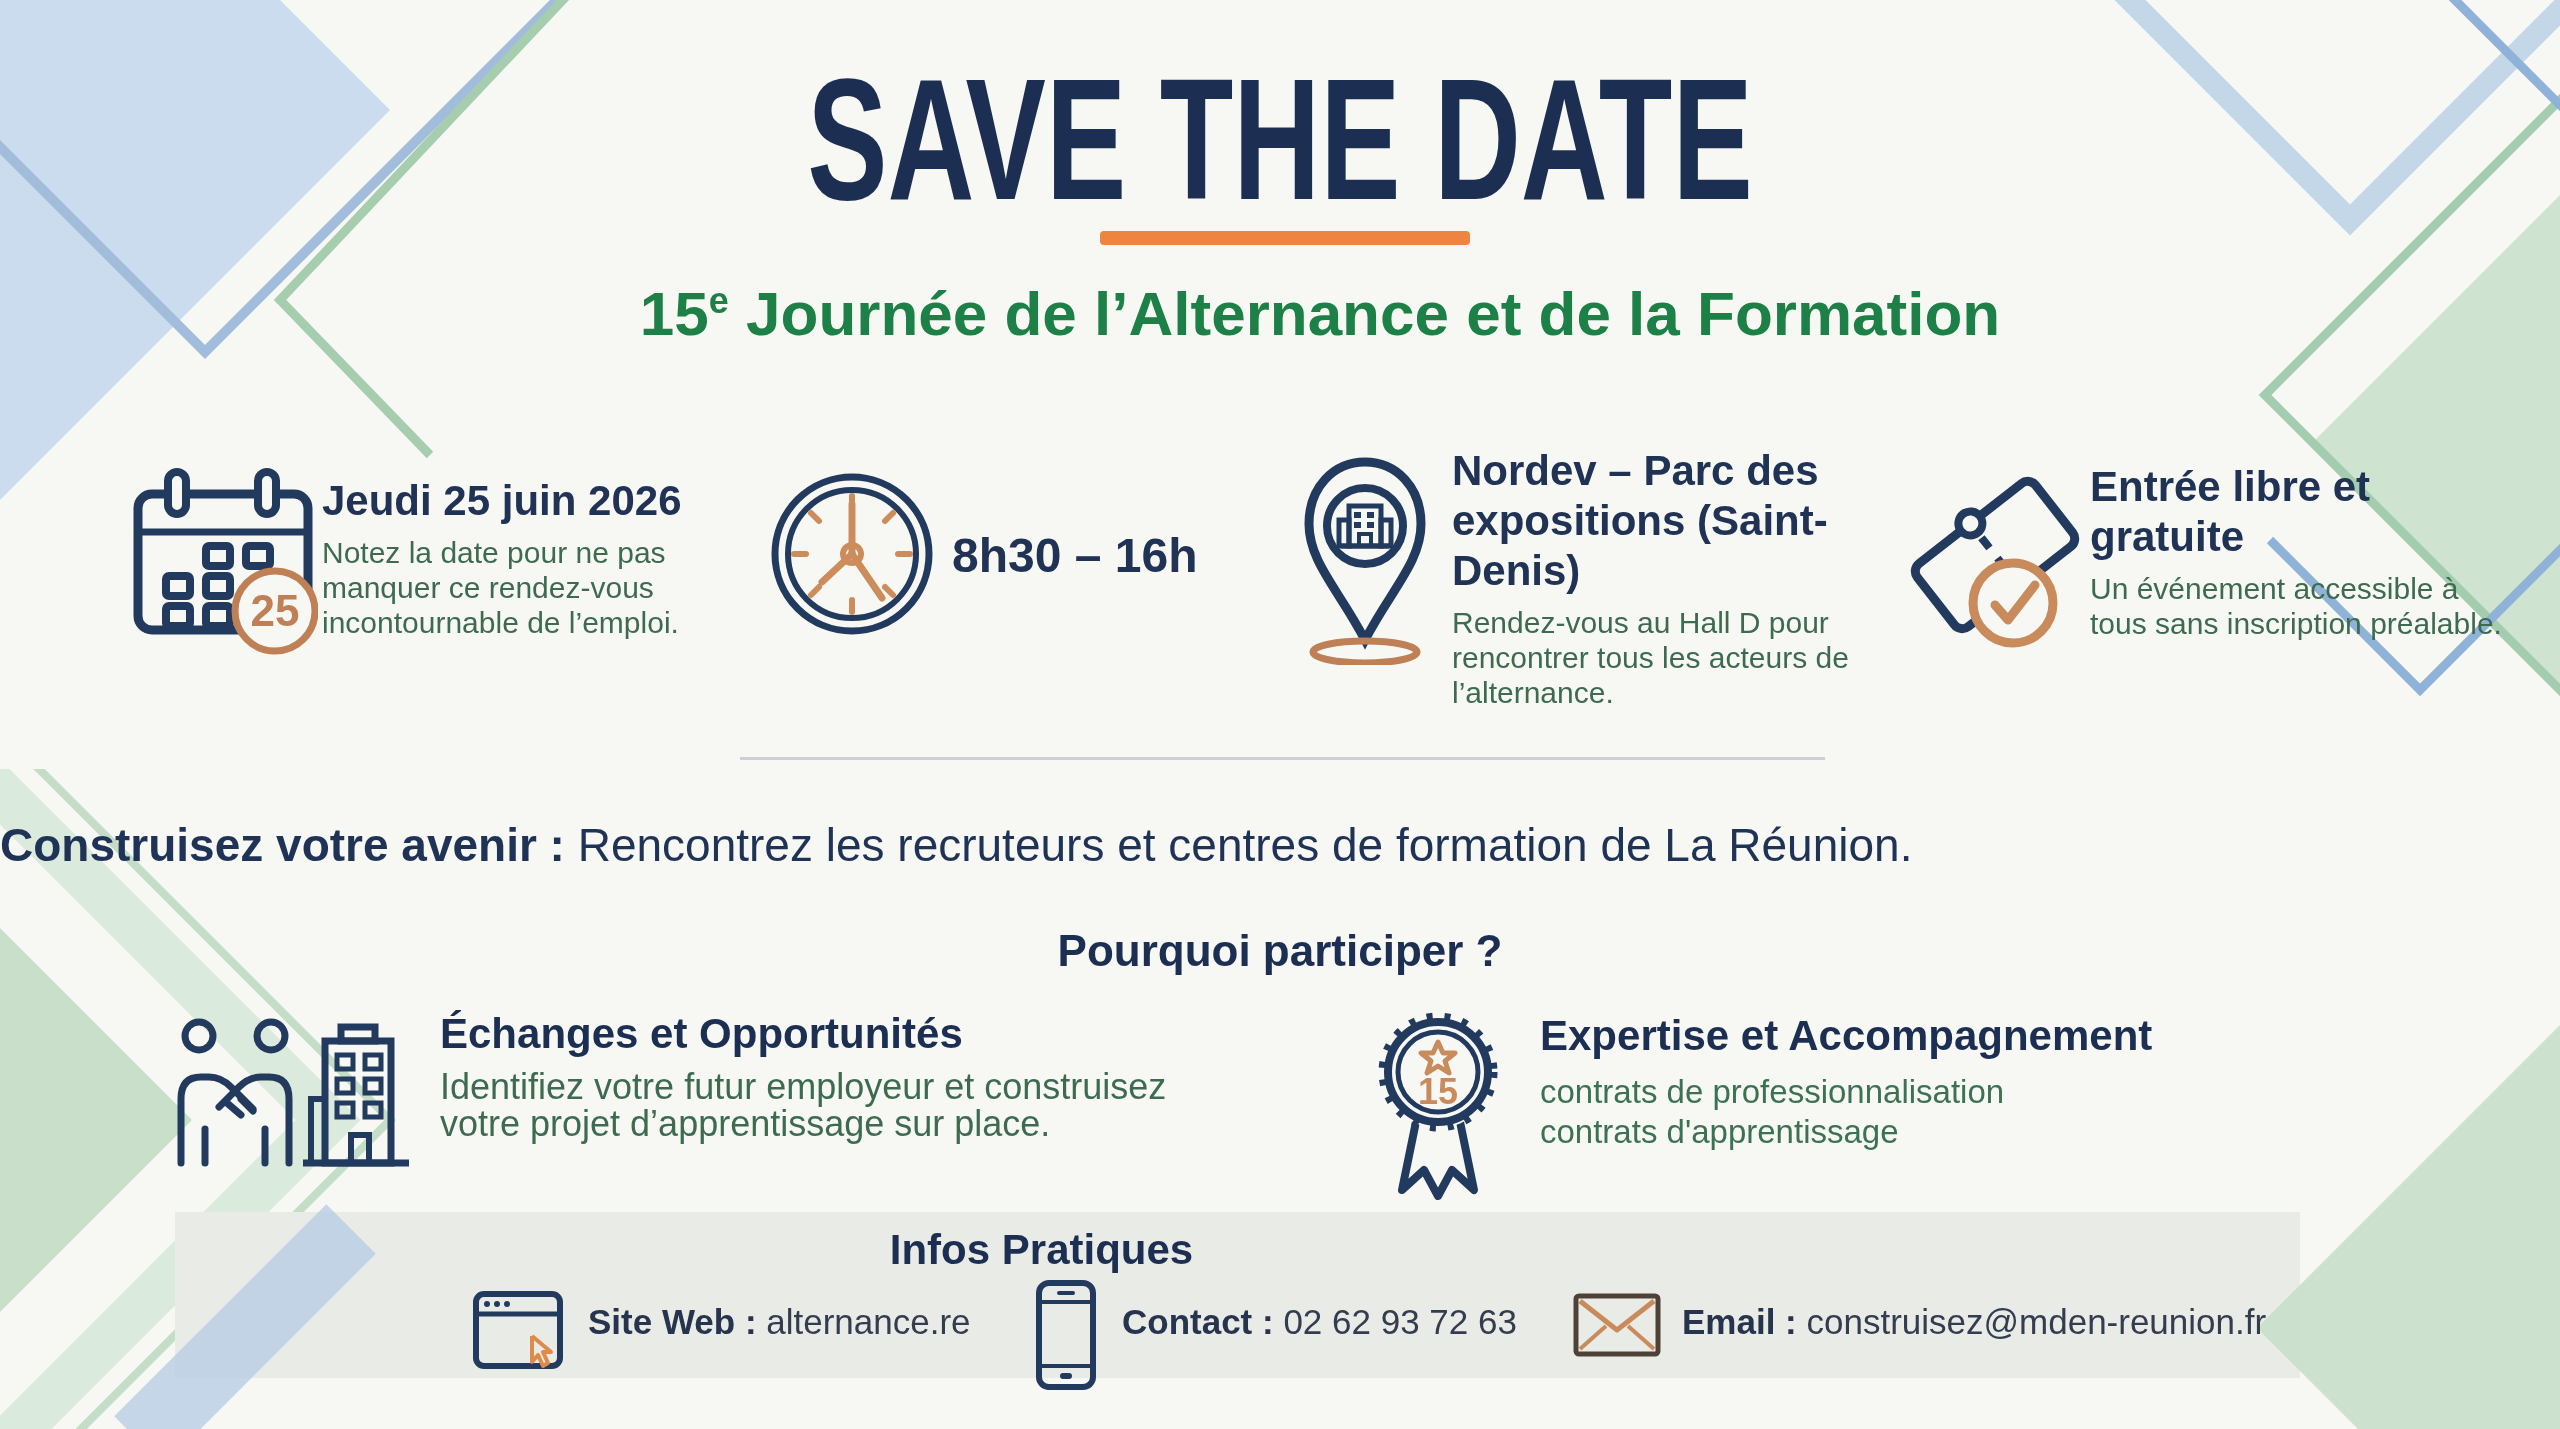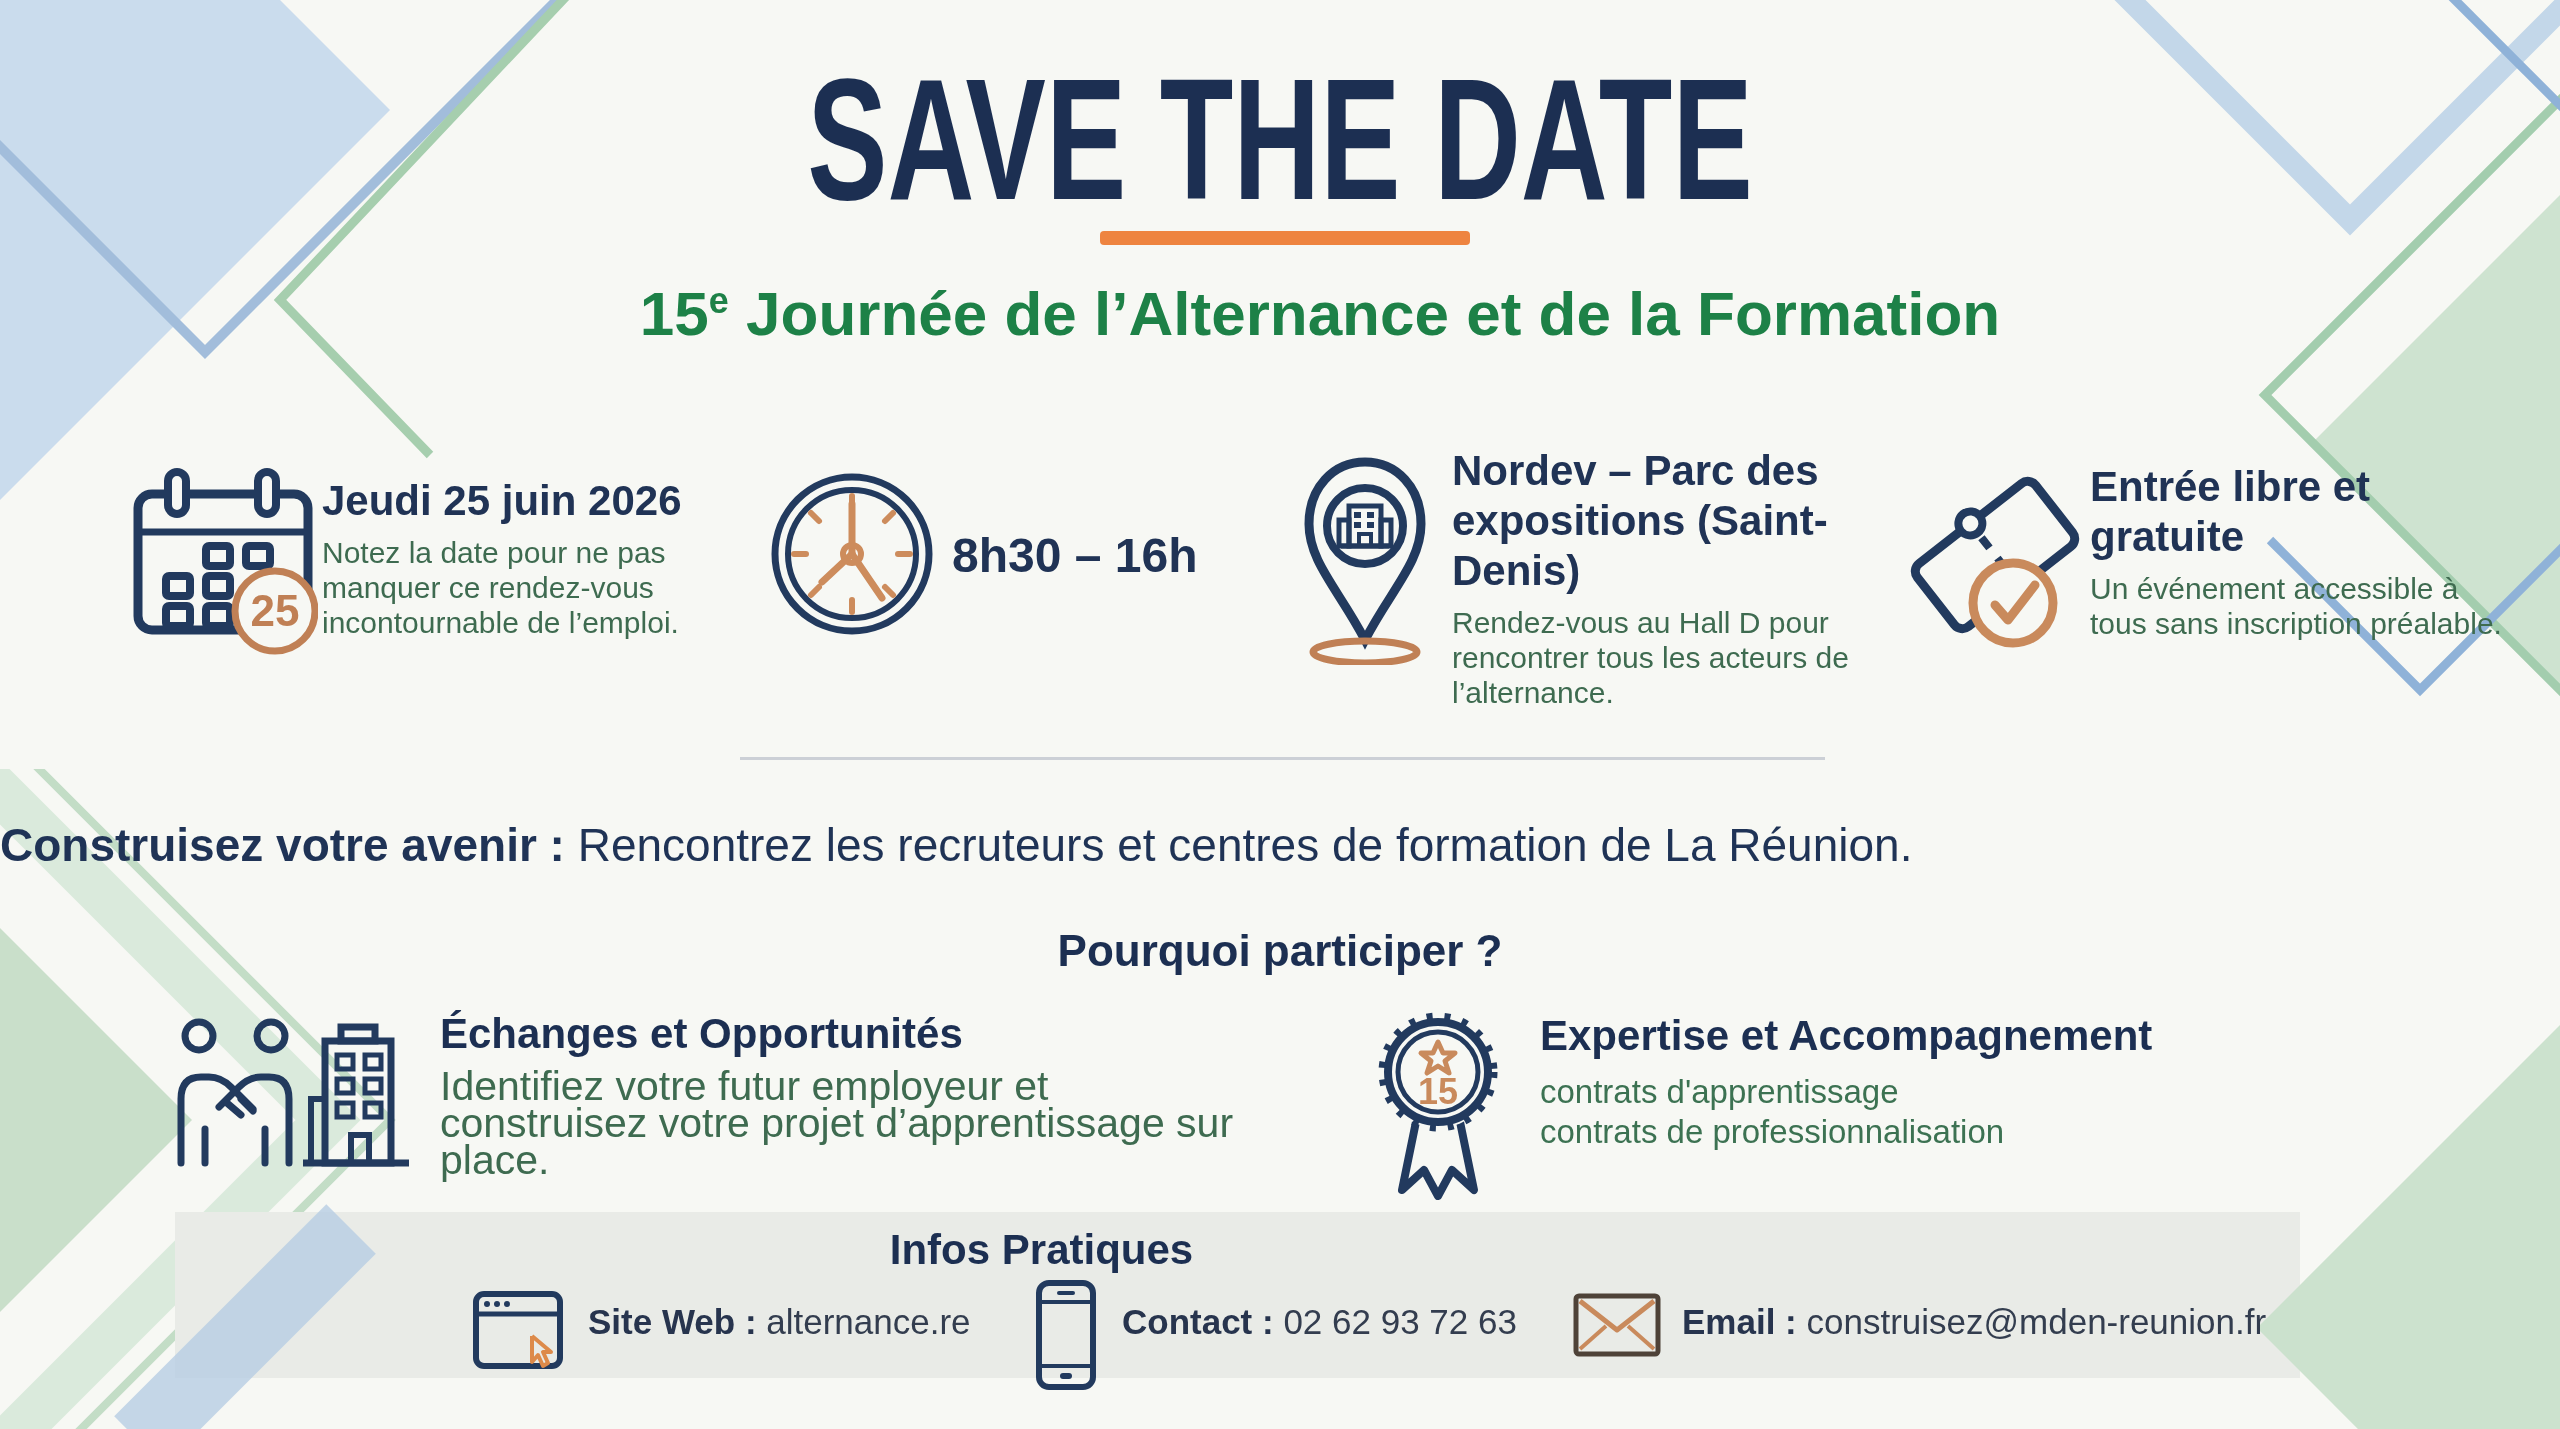--- a/index.html
+++ b/index.html
@@ -48,21 +48,21 @@
   .tagline{
     position:absolute; top:818px; left:0; width:100%; text-align:left;
     font-size:46px; color:#1f3356; z-index:3;
   }
   .tagline b{font-weight:700;}
   .why-heading{
     position:absolute; top:926px; left:0; width:100%; text-align:center;
     font-size:44px; font-weight:700; color:#1c2f52; z-index:3;
   }
   .benefit-title{font-size:42px; font-weight:700; color:#1c2f52;}
-  .benefit-desc{font-size:41px; line-height:37px; font-weight:400; color:#3e6b50; margin-top:10px;}
+  .benefit-desc{font-size:36px; line-height:37px; font-weight:400; color:#3e6b50; margin-top:10px;}
   .benefit-desc-lines{font-size:33px; line-height:40px; font-weight:400; color:#3c7252; margin-top:12px;}
   
   .footer-band{
     position:absolute; left:175px; top:1212px; width:2125px; height:166px;
     background:#e9ebe7; z-index:1;
   }
   .footer-heading{
     position:absolute; left:175px; top:1226px; width:1733px; text-align:center;
     font-size:42px; font-weight:700; color:#1c2f52; z-index:3;
   }
@@ -221,22 +221,22 @@
     <polyline points="40,112 24,190 46,170 60,196 74,170 96,190 80,112" fill="#f7f8f4" stroke="#223a5e" stroke-width="8" stroke-linejoin="round"></polyline>
     <circle cx="60" cy="72" r="56" fill="#f7f8f4" stroke="#223a5e" stroke-width="7" stroke-dasharray="6 12"></circle>
     <circle cx="60" cy="72" r="50" fill="#f7f8f4" stroke="#223a5e" stroke-width="8"></circle>
     <circle cx="60" cy="72" r="40" fill="none" stroke="#223a5e" stroke-width="5"></circle>
     <polygon points="60,42 65,53 77,53 67,61 71,73 60,66 49,73 53,61 43,53 55,53" fill="none" stroke="#c98a5c" stroke-width="5" stroke-linejoin="round"></polygon>
     <text x="60" y="104" text-anchor="middle" font-size="36" font-weight="bold" fill="#c98a5c">15</text>
   </svg>
   <div class="abs z3" style="left:1540px;top:1012px;width:640px">
     <div class="benefit-title">Expertise et Accompagnement</div>
     <div class="benefit-desc-lines">
+      <div>contrats de professionnalisation</div>
       <div>contrats d'apprentissage</div>
-      <div>contrats de professionnalisation</div>
     </div>
   </div>
 
   <div class="footer-band"></div>
   <div class="footer-heading">Infos Pratiques</div>
 
   <svg class="abs z3" style="left:472px;top:1288px" width="92" height="86" viewBox="0 0 92 86">
     <rect x="4" y="6" width="84" height="72" rx="8" fill="none" stroke="#223a5e" stroke-width="6"></rect>
     <line x1="4" y1="26" x2="88" y2="26" stroke="#223a5e" stroke-width="5"></line>
     <circle cx="15" cy="16" r="3" fill="#223a5e"></circle>

